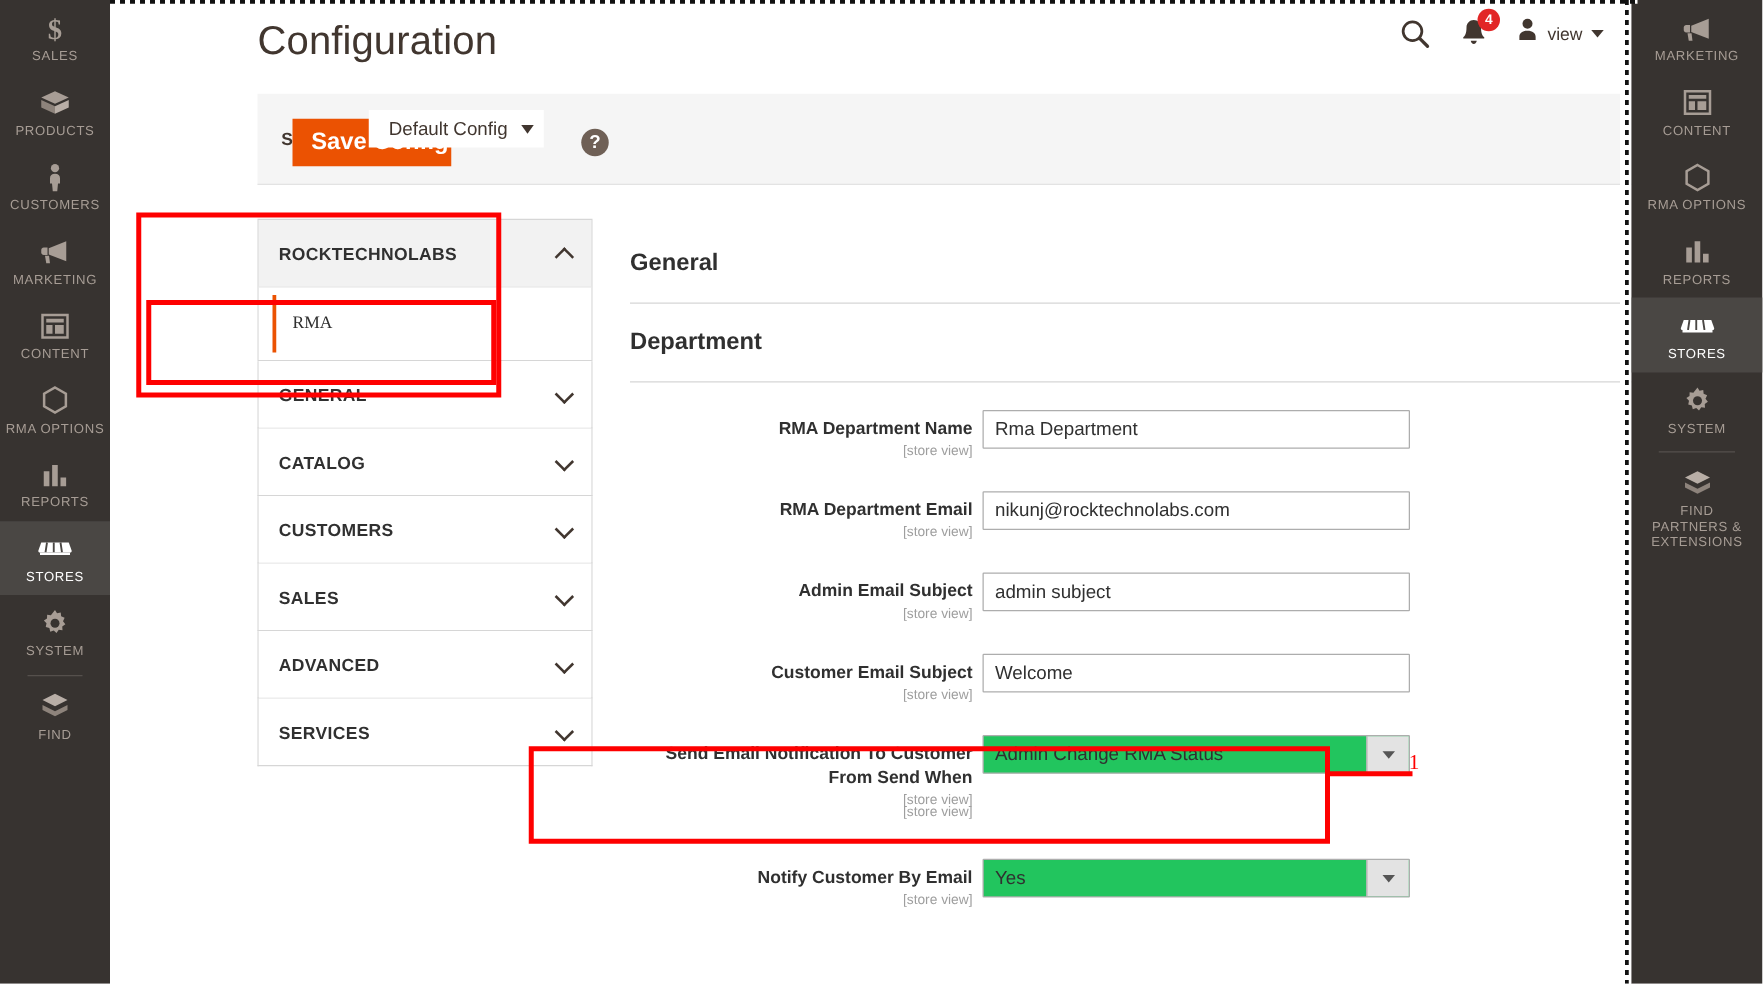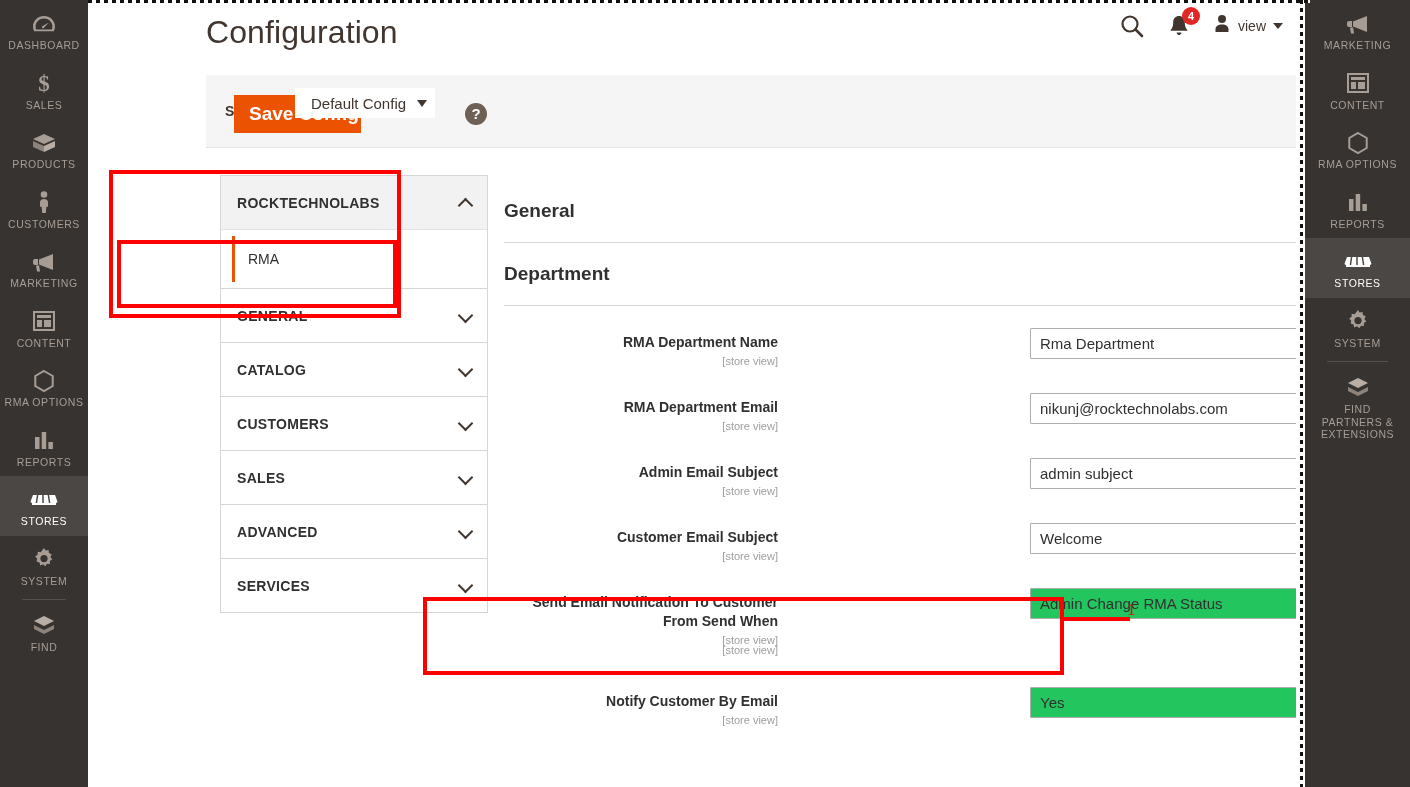--- a/index.html
+++ b/index.html
@@ -132,21 +132,21 @@
   .help-circle {
     position: absolute; left: 377px; top: 103px;
     width: 22px; height: 22px; border-radius: 50%;
     background: #6f6056; color: #ffffff;
     font-size: 15px; font-weight: bold; text-align: center;
     line-height: 22px; cursor: pointer; z-index: 13;
   }
 
   
   .cfg-nav {
-    position: absolute; left: 132px; top: 175px;
+    position: absolute; left: 118px; top: 175px;
     width: 268px;
   }
   .cfg-group {
     border: 1px solid #d6d6d6; border-top: none;
     background: #ffffff;
   }
   .cfg-group:first-child { border-top: 1px solid #d6d6d6; }
   .cfg-head {
     position: relative; height: 53px;
     display: flex; align-items: center;
@@ -156,21 +156,21 @@
     cursor: pointer; background: #ffffff;
   }
   .cfg-head.open { background: #f2f2f2; }
   .chev {
     position: absolute; right: 16px; top: 50%;
     width: 11px; height: 11px; margin-top: -6px;
     border-left: 2px solid #41362f; border-bottom: 2px solid #41362f;
     transform: rotate(-45deg);
   }
   .chev.up { transform: rotate(135deg); margin-top: -3px; }
-  .cfg-sub { background: #ffffff; border-top: 1px solid #e3e3e3; }
+  .cfg-sub { background: #ffffff; border-top: 1px solid #e3e3e3; font-family: Liberation Serif, serif; }
   .cfg-sub-item {
     position: relative; height: 58px;
     display: flex; align-items: center;
     padding-left: 27px;
     font-size: 14px; color: #303030;
     cursor: pointer;
   }
   .cfg-sub-item.active::before {
     content: ""; position: absolute; left: 11px; top: 6px; bottom: 6px;
     width: 3px; background: #eb5202;
@@ -204,21 +204,20 @@
   }
   .ico-circle.up::after {
     transform: rotate(135deg); top: 5px;
   }
 
   
   .fld {
     position: relative;
     display: flex; align-items: flex-start;
     margin-bottom: 25px;
-    justify-content: space-between;
   }
   .fld-label {
     width: 282px; flex: 0 0 282px;
     text-align: right; padding-right: 8px; padding-top: 5px;
   }
   .fld-label .lbl {
     display: block;
     font-size: 14px; font-weight: bold; color: #303030;
     line-height: 19px;
   }
@@ -266,29 +265,20 @@
     font-family: "Liberation Serif", serif;
   }
 </style>
 </head>
 <body>
 
 <div id="app">
 
   <nav class="vnav vnav-left">
 
-    <div class="vnav-item">
-      <span class="vn-ico">
-        <svg width="26" height="22" viewBox="0 0 26 22">
-            <path d="M13 3C6.9 3 2 7.7 2 13.5c0 1.7.4 3.3 1.2 4.7h19.6c.8-1.4 1.2-3 1.2-4.7C24 7.7 19.1 3 13 3zm0 2.6c4.6 0 8.4 3.5 8.4 7.9 0 1.1-.2 2.1-.6 3.1H5.2c-.4-1-.6-2-.6-3.1 0-4.4 3.8-7.9 8.4-7.9z" fill="#a79d95"></path>
-            <path d="M13 14.6l5-5.2-6.4 3.6c-.6.4-.8 1.1-.5 1.7.4.6 1.1.8 1.7.5z" fill="#a79d95"></path>
-          </svg>
-      </span>
-      <span class="vn-label">DASHBOARD</span>
-    </div>
 
     <div class="vnav-item">
       <span class="vn-ico">
         <svg width="20" height="24" viewBox="0 0 20 24">
             <text x="10" y="20" font-family="Liberation Serif, serif" font-size="23" font-weight="bold" fill="#a79d95" text-anchor="middle">$</text>
           </svg>
       </span>
       <span class="vn-label">SALES</span>
     </div>
 

